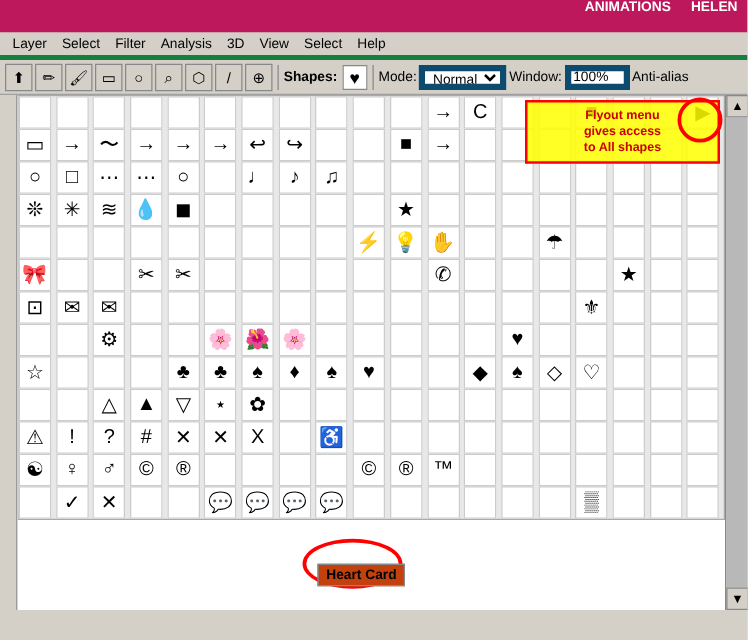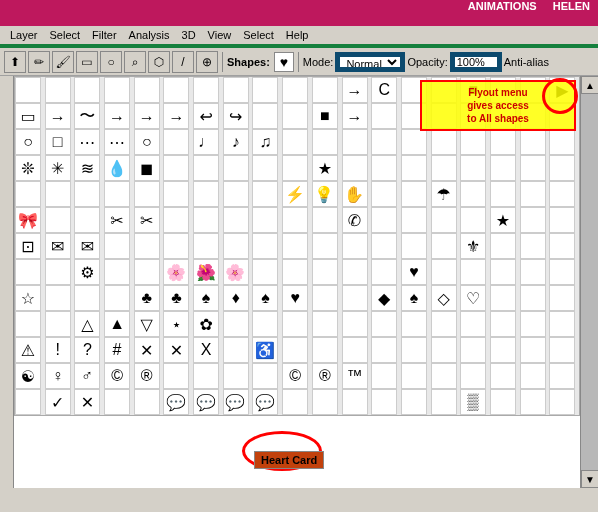--- a/index.html
+++ b/index.html
@@ -232,21 +232,21 @@
   <div class="tool-btn">/</div>
   <div class="tool-btn">⊕</div>
   <div class="tool-sep"></div>
   <span style="font-weight:bold; margin-right:2px;">Shapes:</span>
   <div class="shape-icon-btn">♥</div>
   <div class="tool-sep"></div>
   <span>Mode:</span>
   <select class="mode-select">
     <option>Normal</option>
   </select>
-  <span>Opacity:</span>
+  <span>Window:</span>
   <input class="opacity-input" value="100%" readonly="" style="">
   <span>Anti-alias</span>
 </div>
 
 <div class="main-area">
 
   <div class="left-panel"></div>
 
   <div class="grid-container">
 

